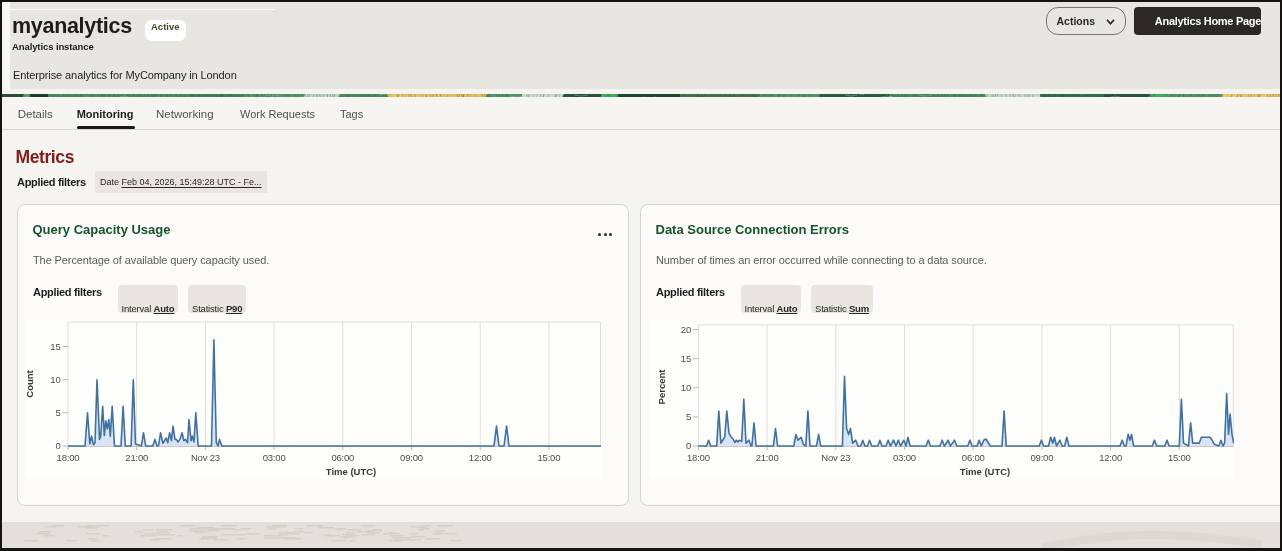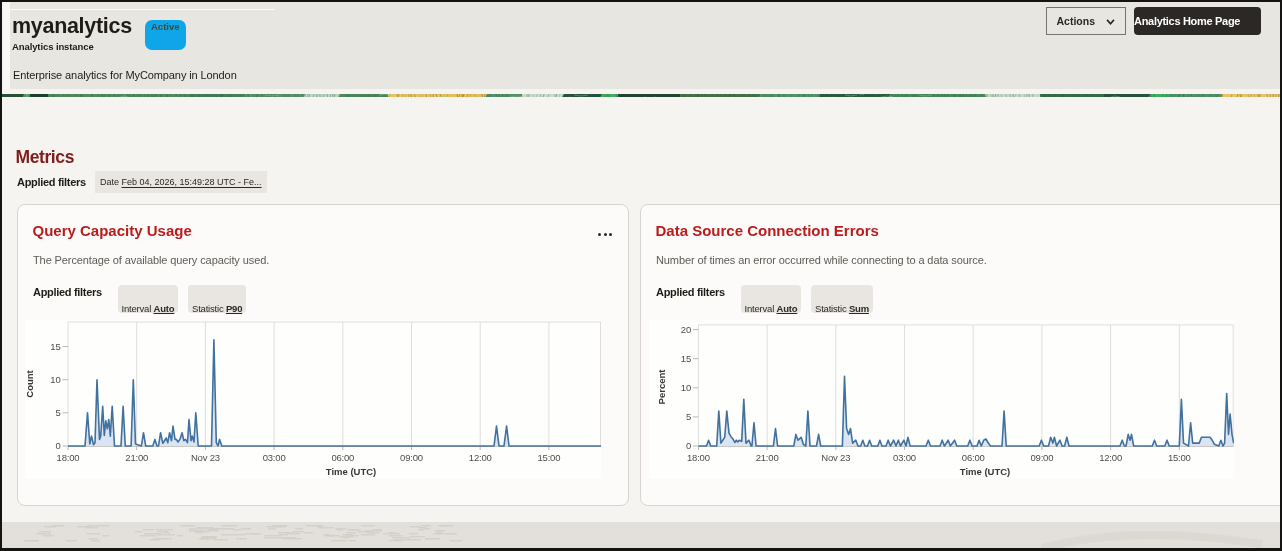--- a/index.html
+++ b/index.html
@@ -3,38 +3,38 @@
 <style>
 *{margin:0;padding:0;box-sizing:border-box}
 html,body{width:1282px;height:551px;overflow:hidden}
 body{font-family:"Liberation Sans",sans-serif;position:relative;background:#151413}
 .abs{position:absolute}
 #win{position:absolute;left:2px;top:2px;width:1278px;height:546px;background:#f5f4f1;overflow:hidden}
 #header{position:absolute;left:2px;top:0;width:1278px;height:86.5px;background:#e8e6e1}
 #hl{position:absolute;left:0;top:0;width:6px;height:86.5px;background:#f9f8f6}
 #hline{position:absolute;left:6px;top:7px;width:265px;height:1px;background:#fbfaf8}
 #title{position:absolute;left:8px;top:11.5px;font-size:21.5px;font-weight:bold;color:#1f1c17;letter-spacing:-0.3px}
-#badge{position:absolute;left:141px;top:18px;height:30px;padding:0 6px;background:#0ea5e9;border-radius:7px;font-size:9.5px;font-weight:bold;color:#3d4d2c;line-height:14px}
+#badge{position:absolute;left:141px;top:18px;height:21px;padding:0 6px;background:#ffffff;border-radius:7px;font-size:9.5px;font-weight:bold;color:#3d4d2c;line-height:14px}
 #subtitle{position:absolute;left:8px;top:39px;font-size:9.5px;font-weight:bold;color:#1f1c17;letter-spacing:-0.1px}
 #desc{position:absolute;left:9px;top:67px;font-size:11px;color:#1f1c17;letter-spacing:-0.1px}
-#actions{position:absolute;left:1042px;top:5px;width:80px;height:28px;border:1px solid #757470;border-radius:0;font-size:10.5px;font-weight:bold;color:#2b2824;padding:6.5px 0 0 9.5px;white-space:nowrap}
+#actions{position:absolute;left:1042px;top:5px;width:80px;height:28px;border:1px solid #757470;border-radius:12px;font-size:10.5px;font-weight:bold;color:#2b2824;padding:6.5px 0 0 9.5px;white-space:nowrap}
 #actions .chev{position:absolute;right:10px;top:10.5px;width:9px;height:6px}
-#homebtn{position:absolute;left:1130px;top:5px;width:127px;height:28px;background:#2b2825;border-radius:4px;color:#fff;font-size:11px;font-weight:bold;text-align:left;line-height:28px;letter-spacing:-0.3px;white-space:nowrap}
+#homebtn{position:absolute;left:1130px;top:5px;width:127px;height:28px;background:#2b2825;border-radius:4px;color:#fff;font-size:11px;font-weight:bold;text-align:right;line-height:28px;letter-spacing:-0.3px;white-space:nowrap}
 #banner{position:absolute;left:0;top:86.5px;width:1278px;height:8px;overflow:hidden}
 #tabs{position:absolute;left:0;top:94.5px;width:1278px;height:33px;background:#f6f5f2;border-bottom:1px solid #d9d6d1}
 .tab{position:absolute;top:11px;font-size:11.5px;color:#55514b;white-space:nowrap}
 .tsm{font-size:11px}
 #tab-active{font-weight:bold;color:#1f1c17;font-size:11px;top:11.5px}
 #tabu{position:absolute;left:74.5px;top:29.5px;width:58px;height:3px;background:#1a1916;border-radius:2px}
 #metrics{position:absolute;left:13.5px;top:145px;font-size:17.5px;font-weight:bold;color:#7f1d1d;letter-spacing:-0.4px}
 #af0{position:absolute;left:15px;top:174px;font-size:11px;font-weight:bold;color:#1f1c17;letter-spacing:-0.3px}
 #datechip{position:absolute;left:93px;top:169px;height:22px;background:#e9e6e2;border-radius:0;font-size:9px;color:#2b2824;line-height:22px;padding:0 5px;white-space:nowrap}
 #datechip a{text-decoration:underline;text-underline-offset:2px;color:#2b2824}
 .card{position:absolute;top:202px;height:302px;background:#fcfbf9;border:1px solid #d8d5d0;border-radius:8px}
-.ctitle{position:absolute;left:14.5px;top:16.5px;font-size:15px;font-weight:bold;color:#b91c1c}
+.ctitle{position:absolute;left:14.5px;top:16.5px;font-size:13px;font-weight:bold;color:#14532d}
 .cdots{position:absolute;top:28px;display:flex;gap:2.5px}
 .cdots i{width:3px;height:3px;border-radius:50%;background:#2b2824}
 .cdesc{position:absolute;left:15px;top:48.5px;font-size:11px;color:#5f5b55;letter-spacing:-0.1px}
 .caf{position:absolute;left:15px;top:81px;font-size:11px;font-weight:bold;color:#1f1c17;letter-spacing:-0.3px}
 .chip{position:absolute;top:80px;height:20px;background:#e9e6e2;border-radius:4px;font-size:9.5px;color:#2b2824;line-height:20px;padding:14px 4px;white-space:nowrap;letter-spacing:-0.2px}
 .chip u{font-weight:bold}
 .panel{position:absolute;top:115px;height:159px;background:#fefefd}
 .tick{font:9.5px "Liberation Sans",sans-serif;fill:#4f4d49;letter-spacing:-0.2px}
 .at{font:bold 9.5px "Liberation Sans",sans-serif;fill:#393734}
 </style></head>
@@ -463,20 +463,28 @@
         <path d="M763 7 q 7 2 14 0" stroke="#9ec7a8" stroke-width="0.8" fill="none" opacity="0.5"></path>
         <path d="M642 3 q 6 2 12 0" stroke="#9ec7a8" stroke-width="0.8" fill="none" opacity="0.5"></path>
         <path d="M766 5 q 3 2 7 0" stroke="#9ec7a8" stroke-width="0.8" fill="none" opacity="0.5"></path>
         <path d="M559 3 q 5 2 10 0" stroke="#9ec7a8" stroke-width="0.8" fill="none" opacity="0.5"></path>
         <path d="M45 5 q 4 -2 8 0" stroke="#9ec7a8" stroke-width="0.8" fill="none" opacity="0.5"></path>
         <path d="M658 7 q 4 2 9 0" stroke="#9ec7a8" stroke-width="0.8" fill="none" opacity="0.5"></path>
         <path d="M917 1 q 6 2 13 0" stroke="#9ec7a8" stroke-width="0.8" fill="none" opacity="0.5"></path>
         <path d="M352 7 q 4 -2 8 0" stroke="#9ec7a8" stroke-width="0.8" fill="none" opacity="0.5"></path>
         <path d="M214 5 q 6 -2 13 0" stroke="#9ec7a8" stroke-width="0.8" fill="none" opacity="0.5"></path>
       </svg></div>
+  <div id="tabs">
+    <div class="tab" style="left:15.7px">Details</div>
+    <div class="tab" id="tab-active" style="left:74.7px">Monitoring</div>
+    <div class="tab" style="left:154px">Networking</div>
+    <div class="tab tsm" style="left:238px">Work Requests</div>
+    <div class="tab tsm" style="left:338px">Tags</div>
+    <div id="tabu"></div>
+  </div>
   <div id="metrics">Metrics</div>
   <div id="af0">Applied filters</div>
   <div id="datechip">Date&nbsp;<a>Feb 04, 2026, 15:49:28 UTC - Fe...</a></div>
 
   <div class="card" style="left:15px;width:612px">
     <div class="ctitle">Query Capacity Usage</div>
     <div class="cdots" style="right:16px">
         <i></i>
         <i></i>
         <i></i>

